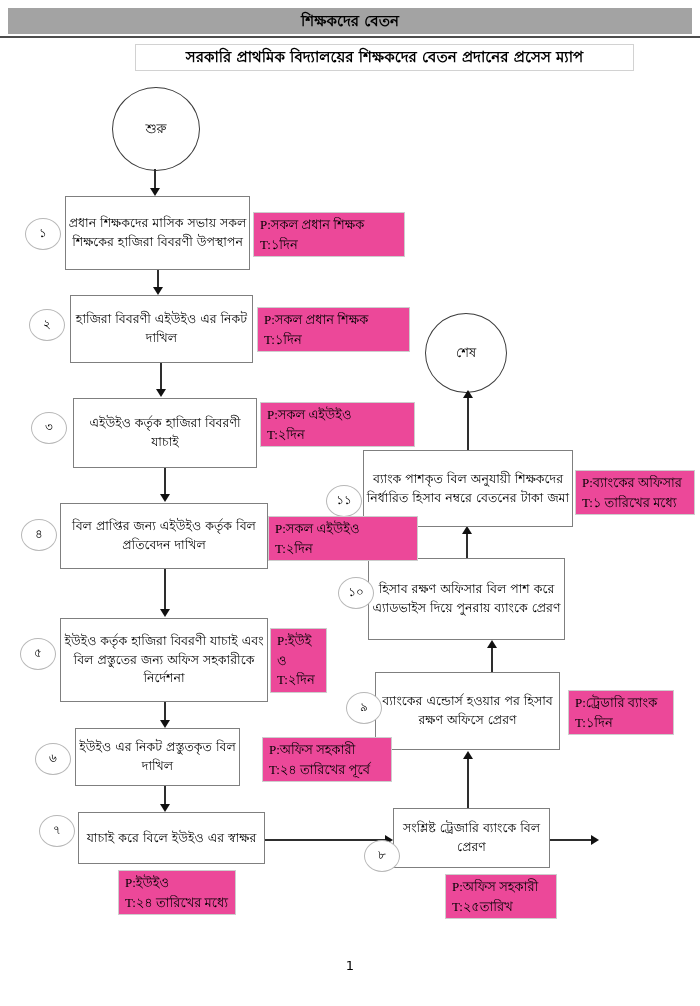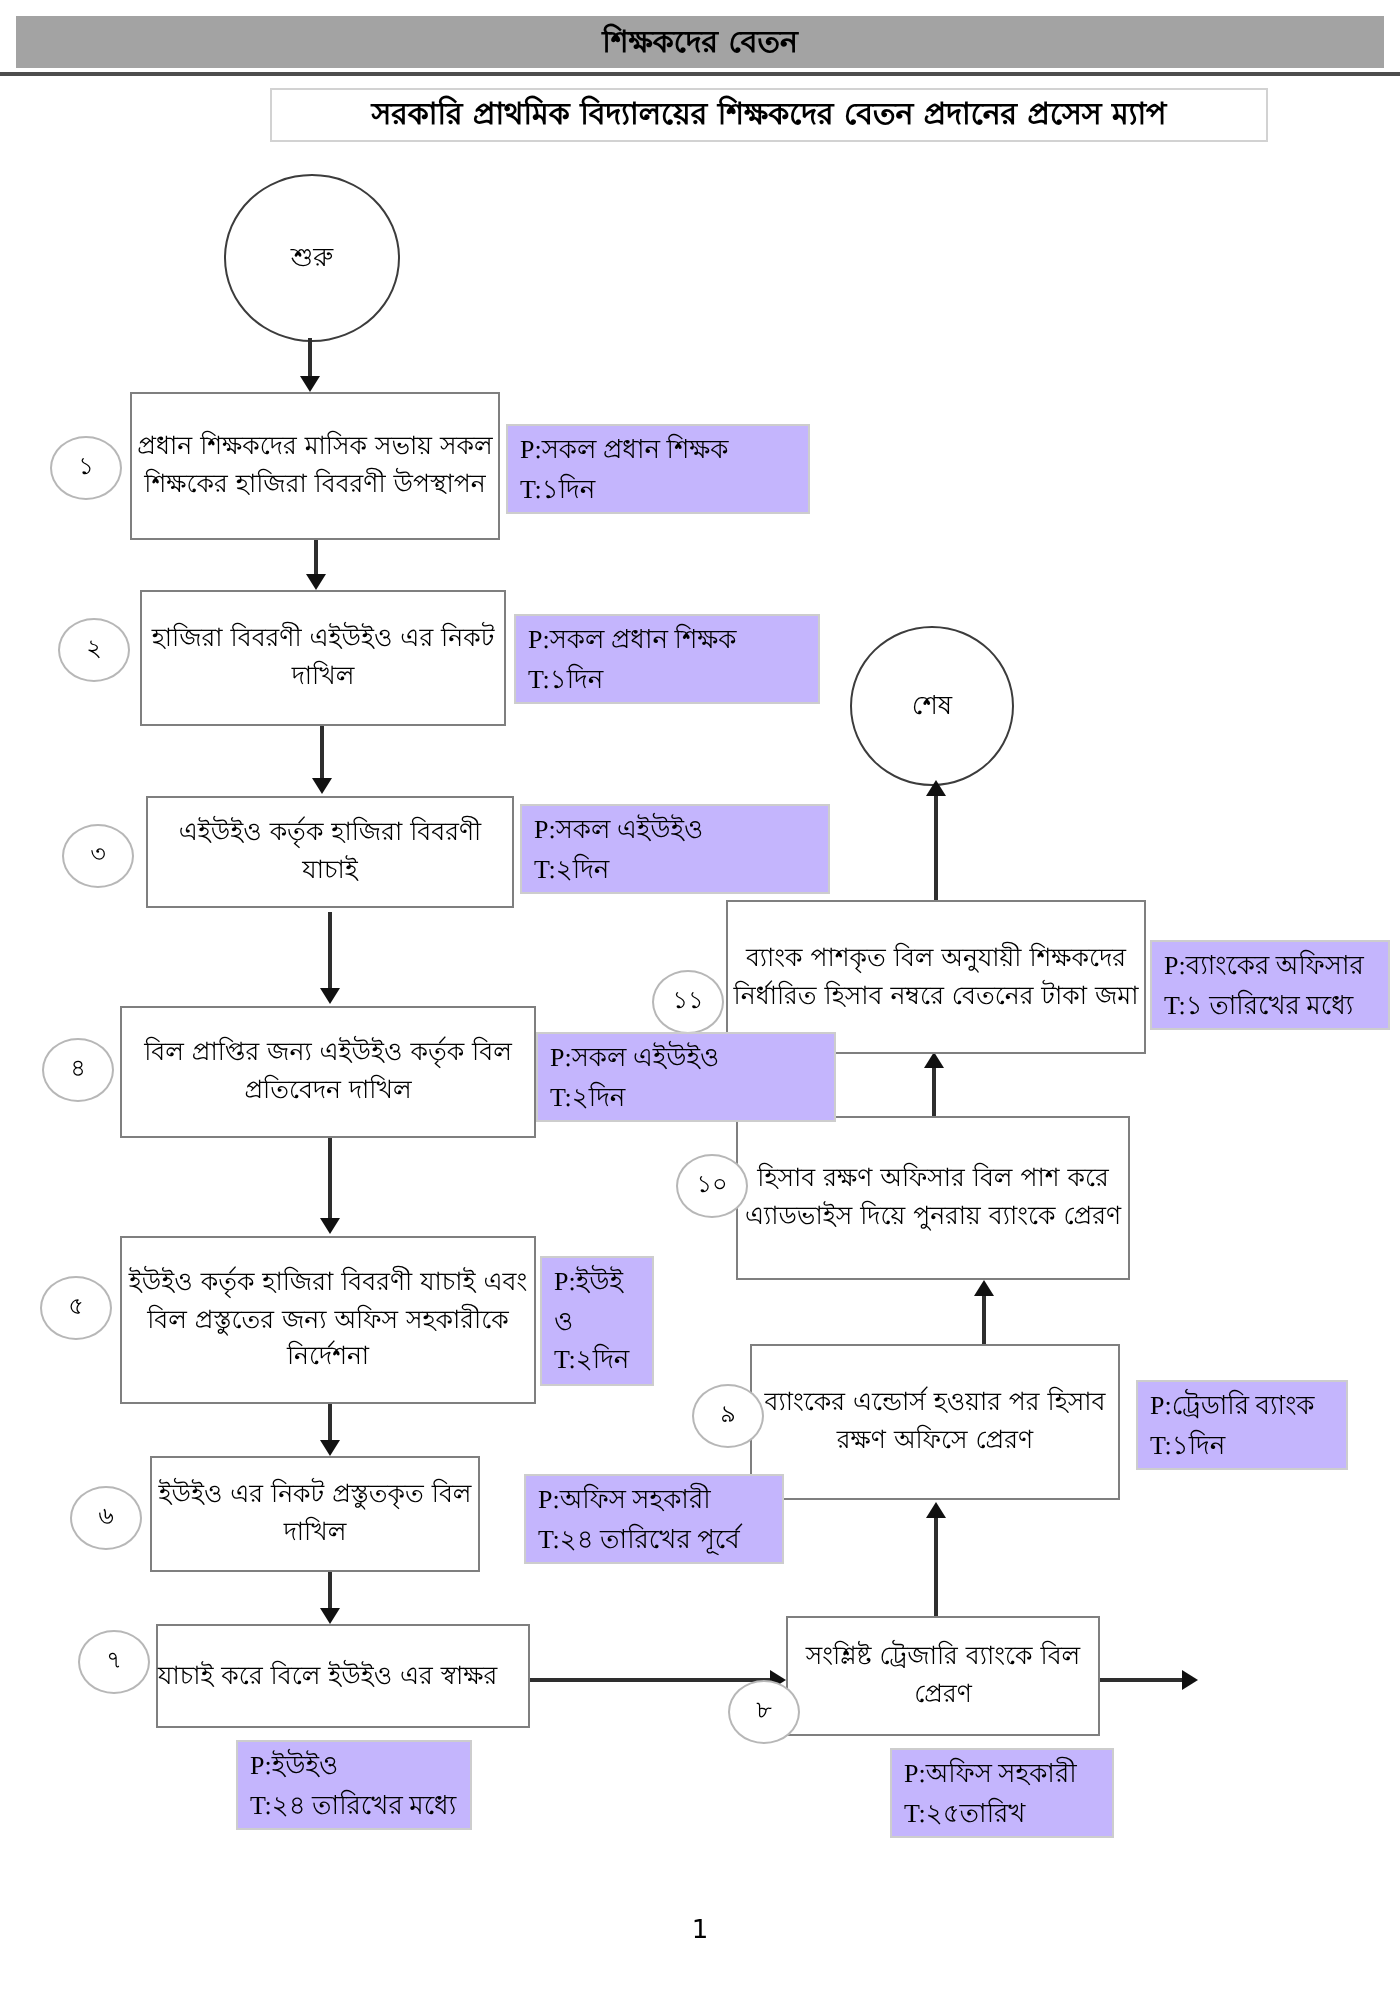--- a/index.html
+++ b/index.html
@@ -5,27 +5,27 @@
   html,body{margin:0;padding:0;background:#fff;}
   #page{position:relative;width:700px;height:1006px;background:#ffffff;
         font-family:"DejaVu Sans","Liberation Sans",sans-serif;color:#000;overflow:hidden;}
   .topbar{position:absolute;left:8px;top:8px;width:684px;height:26px;background:#c9c9c9;
           display:flex;align-items:center;justify-content:center;font-weight:bold;font-size:15px;}
   .topline{position:absolute;left:0;top:36px;width:700px;height:2px;background:#4d4d4d;}
   .subtitle{position:absolute;left:135px;top:44px;width:497px;height:25px;border:1px solid #d2d2d2;
             background:#fff;display:flex;align-items:center;justify-content:center;
             font-weight:bold;font-size:15px;}
   .box{position:absolute;border:1.5px solid #7f7f7f;background:#fff;box-sizing:border-box;
-       display:flex;align-items:center;justify-content:flex-start;text-align:center;
+       display:flex;align-items:center;justify-content:center;text-align:center;
        font-size:12.5px;line-height:1.5;padding:3px 0;}
   .ellipse{position:absolute;border:1px solid #3c3c3c;border-radius:50%;background:#fff;
            display:flex;align-items:center;justify-content:center;font-size:13px;}
   .numcircle{position:absolute;width:34px;height:30px;border:1px solid #b7b7b7;border-radius:50%;
              background:#fff;display:flex;align-items:center;justify-content:center;font-size:12px;}
-  .ann{position:absolute;border:1px solid #cdcdcd;background:#c4b5fd;box-sizing:border-box;
+  .ann{position:absolute;border:1px solid #cdcdcd;background:#ec4899;box-sizing:border-box;
        font-family:"Liberation Serif","DejaVu Serif",serif;font-size:13px;line-height:1.5;
        padding:2px 6px;text-align:left;}
   .vline{position:absolute;width:1.5px;background:#2e2e2e;}
   .hline{position:absolute;height:1.5px;background:#2e2e2e;}
   .ah-down{position:absolute;width:0;height:0;border-left:5px solid transparent;
            border-right:5px solid transparent;border-top:8px solid #111;}
   .ah-up{position:absolute;width:0;height:0;border-left:5px solid transparent;
          border-right:5px solid transparent;border-bottom:8px solid #111;}
   .ah-right{position:absolute;width:0;height:0;border-top:5px solid transparent;
             border-bottom:5px solid transparent;border-left:8px solid #111;}
@@ -87,21 +87,21 @@
 
   <div class="vline" style="left:467px;top:397px;height:53px;"></div>
   <div class="ah-up" style="left:463px;top:390px;"></div>
 
   <div class="box" style="left:65px;top:196px;width:185px;height:74px;">
     <span>প্রধান শিক্ষকদের মাসিক সভায় সকল শিক্ষকের হাজিরা বিবরণী উপস্থাপন</span>
   </div>
   <div class="box" style="left:70px;top:295px;width:183px;height:68px;">
     <span>হাজিরা বিবরণী এইউইও এর নিকট দাখিল</span>
   </div>
-  <div class="box" style="left:73px;top:398px;width:184px;height:56px;">
+  <div class="box" style="left:73px;top:398px;width:184px;height:70px;">
     <span>এইউইও কর্তৃক হাজিরা বিবরণী যাচাই</span>
   </div>
   <div class="box" style="left:60px;top:503px;width:208px;height:66px;">
     <span>বিল প্রাপ্তির জন্য এইউইও কর্তৃক বিল প্রতিবেদন দাখিল</span>
   </div>
   <div class="box" style="left:60px;top:618px;width:208px;height:84px;">
     <span>ইউইও কর্তৃক হাজিরা বিবরণী যাচাই এবং বিল প্রস্তুতের জন্য অফিস সহকারীকে নির্দেশনা</span>
   </div>
   <div class="box" style="left:75px;top:728px;width:165px;height:58px;">
     <span>ইউইও এর নিকট প্রস্তুতকৃত বিল দাখিল</span>

